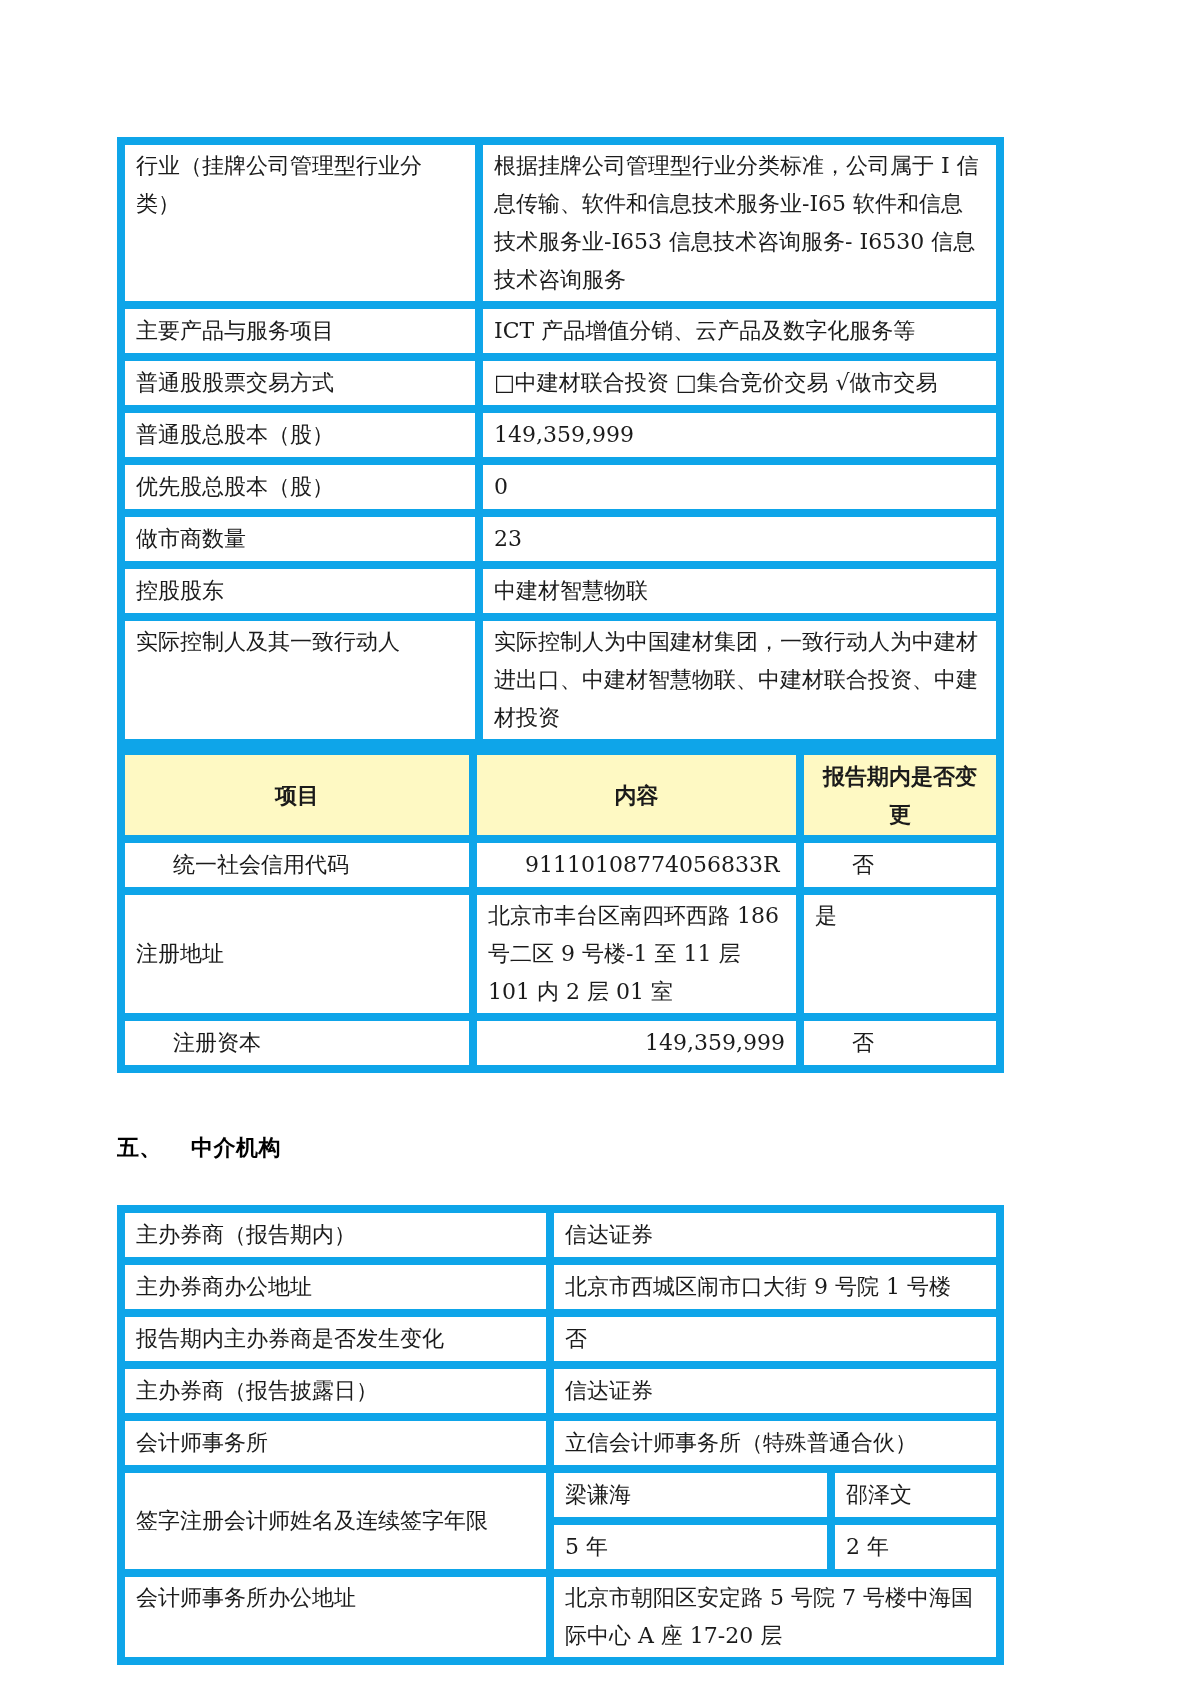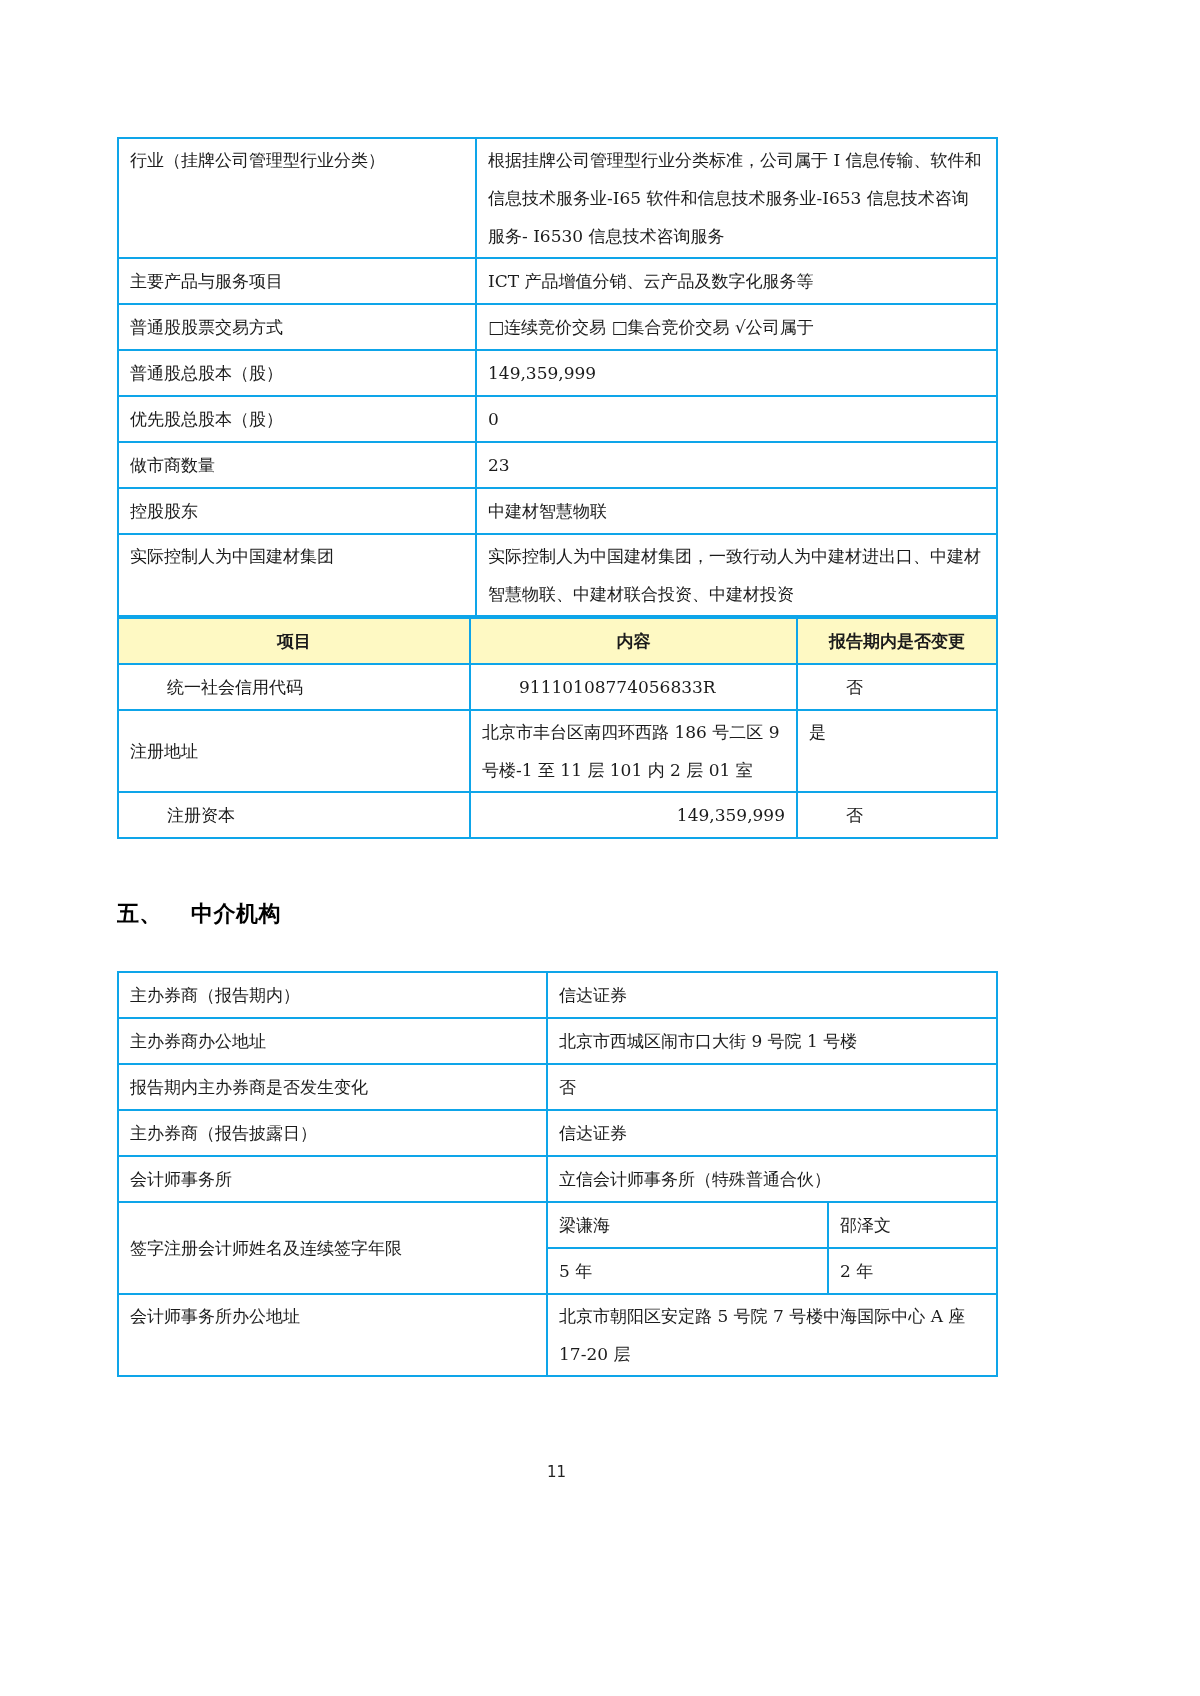--- a/index.html
+++ b/index.html
@@ -19,22 +19,22 @@
     box-sizing: border-box;
     padding: 137px 0 0 117px;
     width: 1200px;
   }
   table {
     border-collapse: collapse;
     table-layout: fixed;
     width: 879px;
   }
   td, th {
-    border: 2px solid #0ea5e9;
-    font-size: 17px;
+    border: 8px solid #0ea5e9;
+    font-size: 22px;
     line-height: 38px;
     padding: 2px 11px;
     word-break: break-word;
     text-align: left;
     font-weight: normal;
   }
   .t1 td { vertical-align: top; }
   .t1 tr.single td { height: 40px; vertical-align: middle; }
   .t2 th {
     background: #fef9c3;
@@ -86,40 +86,40 @@
         <tr>
       <td>行业（挂牌公司管理型行业分类）</td>
       <td>根据挂牌公司管理型行业分类标准，公司属于 I 信息传输、软件和信息技术服务业-I65 软件和信息技术服务业-I653 信息技术咨询服务- I6530 信息技术咨询服务</td>
     </tr>
     <tr class="single">
       <td>主要产品与服务项目</td>
       <td>ICT 产品增值分销、云产品及数字化服务等</td>
     </tr>
     <tr class="single">
       <td>普通股股票交易方式</td>
-      <td>□连续竞价交易 □集合竞价交易  √公司属于</td>
+      <td>□中建材联合投资 □集合竞价交易  √做市交易</td>
     </tr>
     <tr class="single">
       <td>普通股总股本（股）</td>
       <td>149,359,999</td>
     </tr>
     <tr class="single">
       <td>优先股总股本（股）</td>
       <td>0</td>
     </tr>
     <tr class="single">
       <td>做市商数量</td>
       <td>23</td>
     </tr>
     <tr class="single">
       <td>控股股东</td>
       <td>中建材智慧物联</td>
     </tr>
     <tr>
-      <td>实际控制人为中国建材集团</td>
+      <td>实际控制人及其一致行动人</td>
       <td>实际控制人为中国建材集团，一致行动人为中建材进出口、中建材智慧物联、中建材联合投资、中建材投资</td>
     </tr>
   </tbody>
     </table>
 
 
   <table class="t2">
     <colgroup>
         <col style="width:352px">
         <col style="width:327px">

